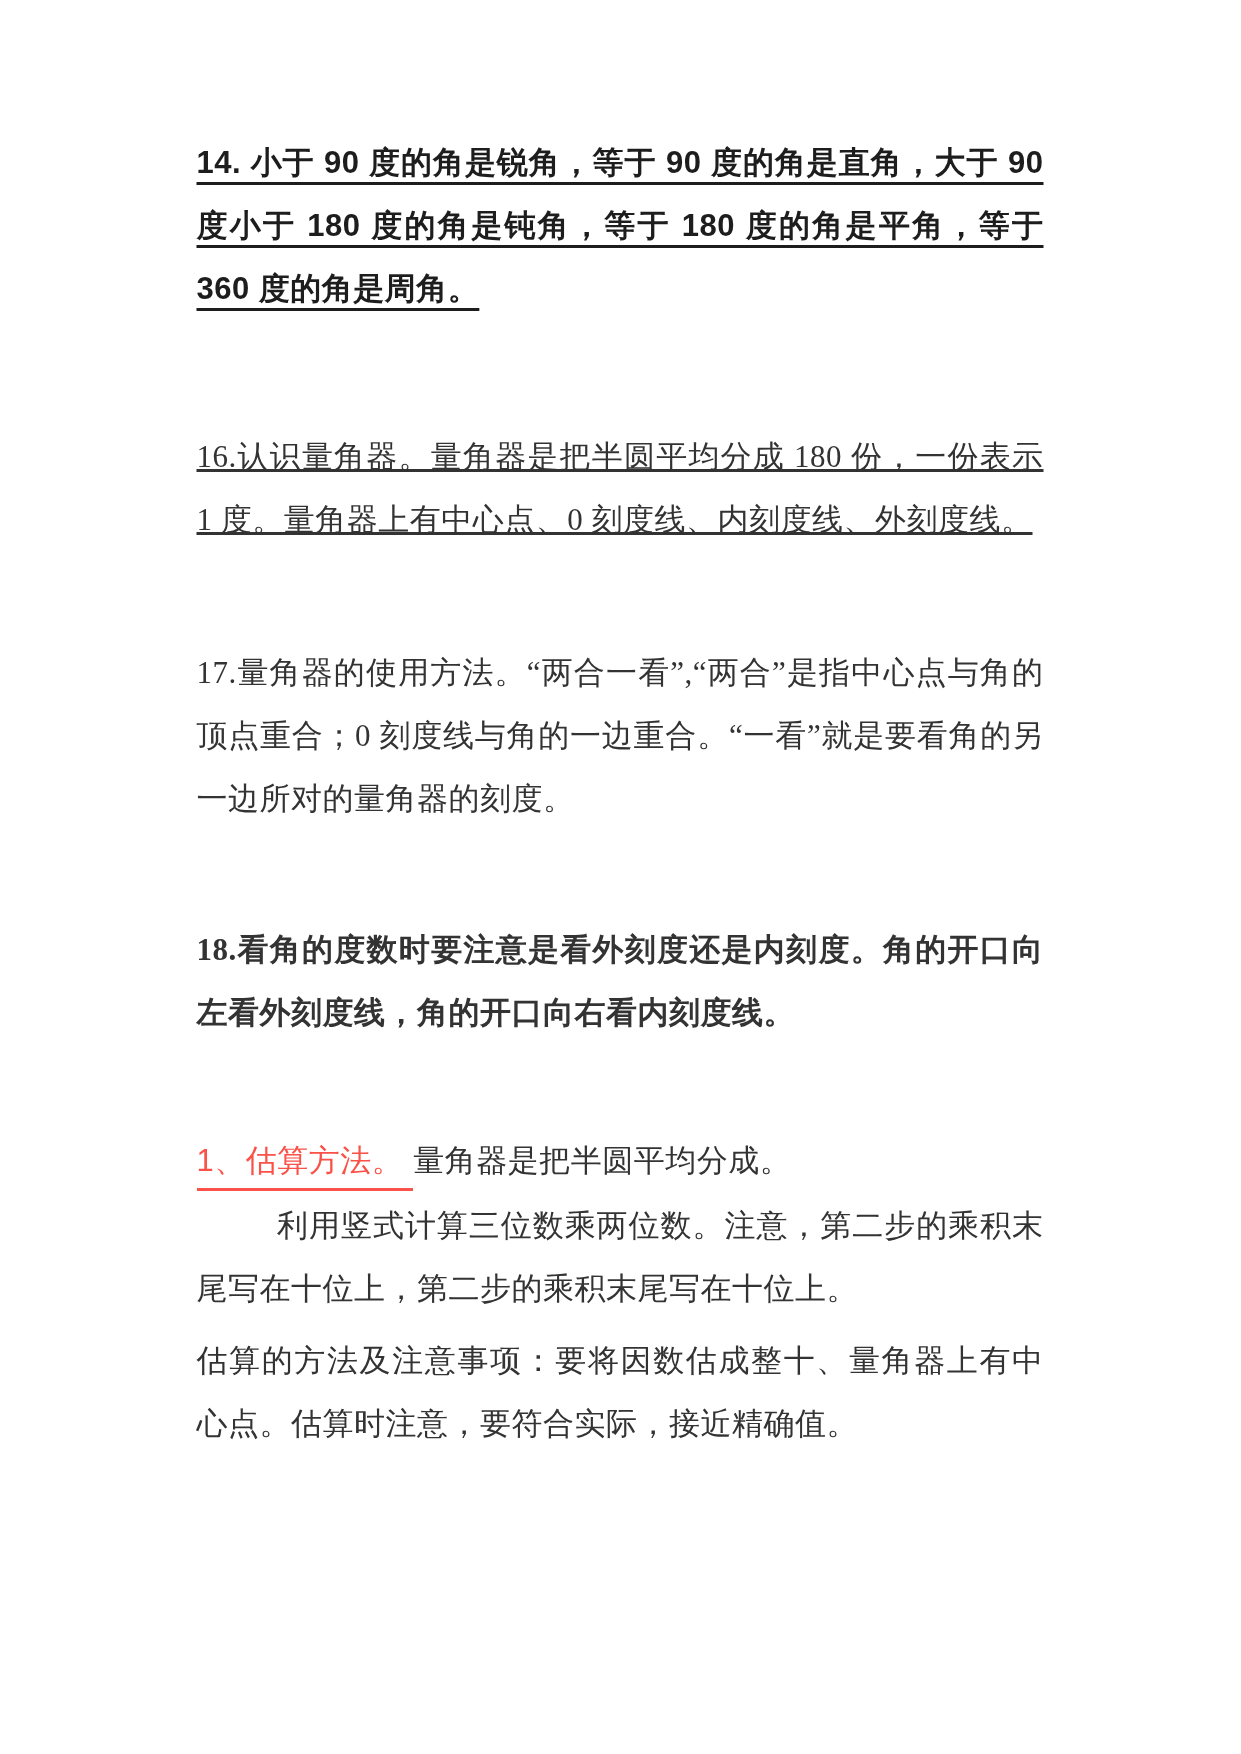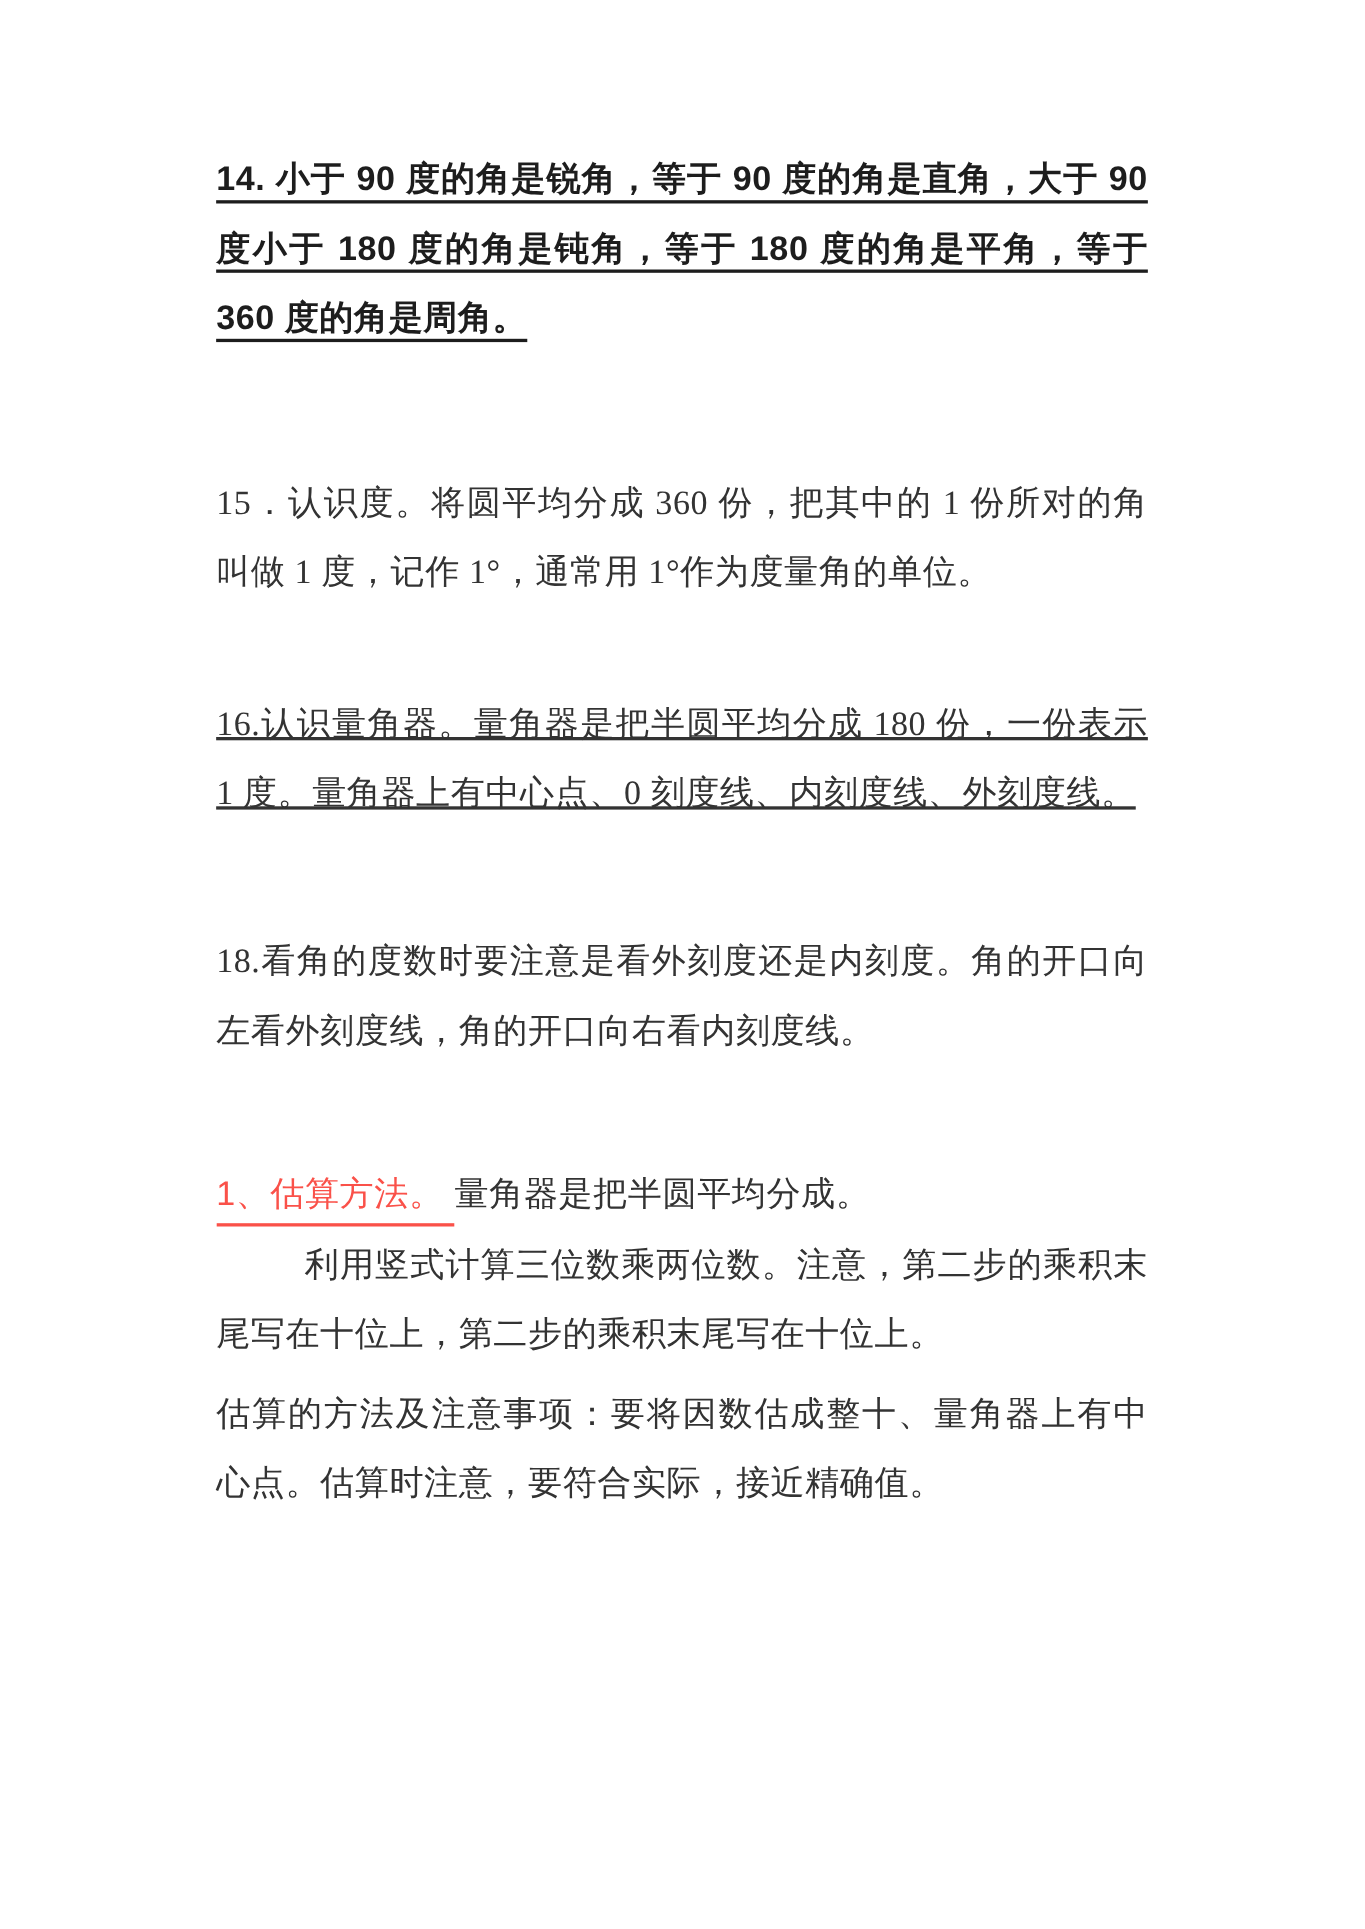--- a/index.html
+++ b/index.html
@@ -33,21 +33,21 @@
     font-weight:700;
     color:#1d1d1d;
     text-decoration:underline;
     text-decoration-thickness:3px;
     text-underline-offset:9px;
   }
   .mb-105{margin-bottom:105px;}
   .mb-75{margin-bottom:75px;}
   .mb-90{margin-bottom:90px;text-decoration:underline;}
   .mb-88{margin-bottom:88px;}
-  .mb-85{margin-bottom:85px;}
+  .mb-85{margin-bottom:85px;font-weight:bold;}
   .mb-13{margin-bottom:13px;}
   .mb-2{margin-bottom:2px;}
   .mb-9{margin-bottom:9px;}
   .section-heading{
     margin:0;
     line-height:63px;
     text-align:center;
     font-size:33px;
     font-weight:700;
     color:var(--heading-blue);
@@ -70,24 +70,24 @@
     text-indent:2.6em;
   }
 </style>
 </head>
 <body>
 
 <div class="page">
 
   <p class="para bold-note mb-105">14. 小于 90 度的角是锐角，等于 90 度的角是直角，大于 90 度小于 180 度的角是钝角，等于 180 度的角是平角，等于 360 度的角是周角。</p>
 
-  <p class="para mb-75">15．认识度。将圆平均分成 360 份，把其中的 1 份所对的角叫做 1 度，记作 1°，通常用 1°作为度量角的单位。</p>
 
   <p class="para mb-90">16.认识量角器。量角器是把半圆平均分成 180 份，一份表示 1 度。量角器上有中心点、0 刻度线、内刻度线、外刻度线。</p>
 
+  <p class="para mb-88">17.量角器的使用方法。“两合一看”,“两合”是指中心点与角的顶点重合；0 刻度线与角的一边重合。“一看”就是要看角的另一边所对的量角器的刻度。</p>
 
   <p class="para mb-85">18.看角的度数时要注意是看外刻度还是内刻度。角的开口向左看外刻度线，角的开口向右看内刻度线。</p>
 
 
   <p class="para mb-2">
     <span class="lead-label">1、估算方法。</span><span>量角器是把半圆平均分成。</span>
   </p>
 
   <p class="para indent-first mb-9">利用竖式计算三位数乘两位数。注意，第二步的乘积末尾写在十位上，第二步的乘积末尾写在十位上。</p>
 

